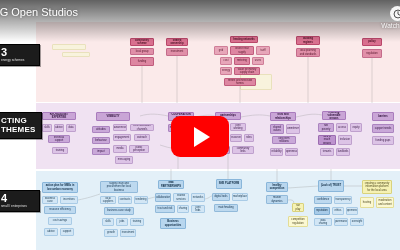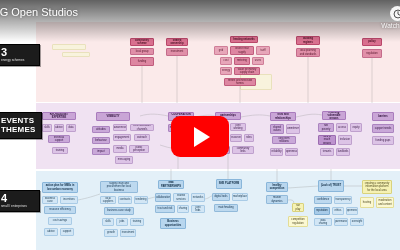--- a/index.html
+++ b/index.html
@@ -263,21 +263,21 @@
         <div class="node y-b" style="left: 362px; top: 180px; width: 30px; height: 14px;">creating a community information platform for the local area</div>
         <div class="node y-l" style="left: 360px; top: 197px; width: 14px; height: 11px;">hosting</div>
         <div class="node y-l" style="left: 376px; top: 197px; width: 18px; height: 11px;">moderation and content</div>
       </div>
 
     <div class="chip" id="chip3">
       <div class="num">3</div>
       <div class="sub">energy schemes</div>
     </div>
     <div class="chip themes" id="chip-themes">
-      <div class="num" style="white-space:pre;">EVENTS
+      <div class="num" style="white-space:pre;">CTING
 THEMES</div>
     </div>
     <div class="chip" id="chip4">
       <div class="num">4</div>
       <div class="sub">small / enterprises</div>
     </div>
   </div>
 
   <div class="topgrad"></div>
 

